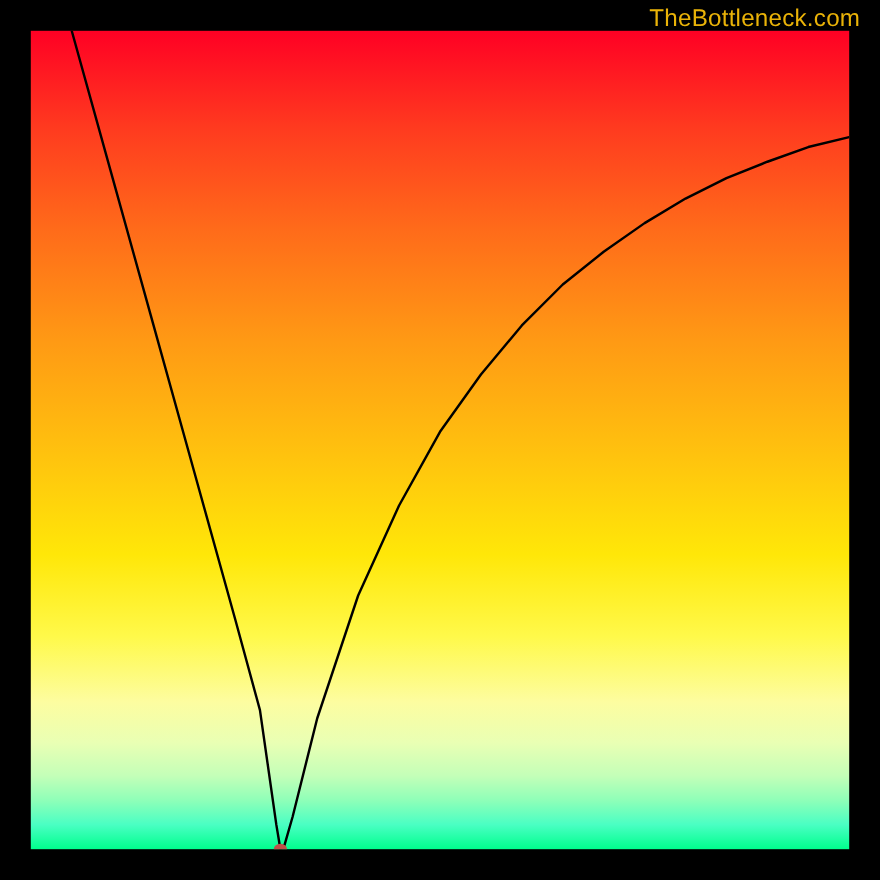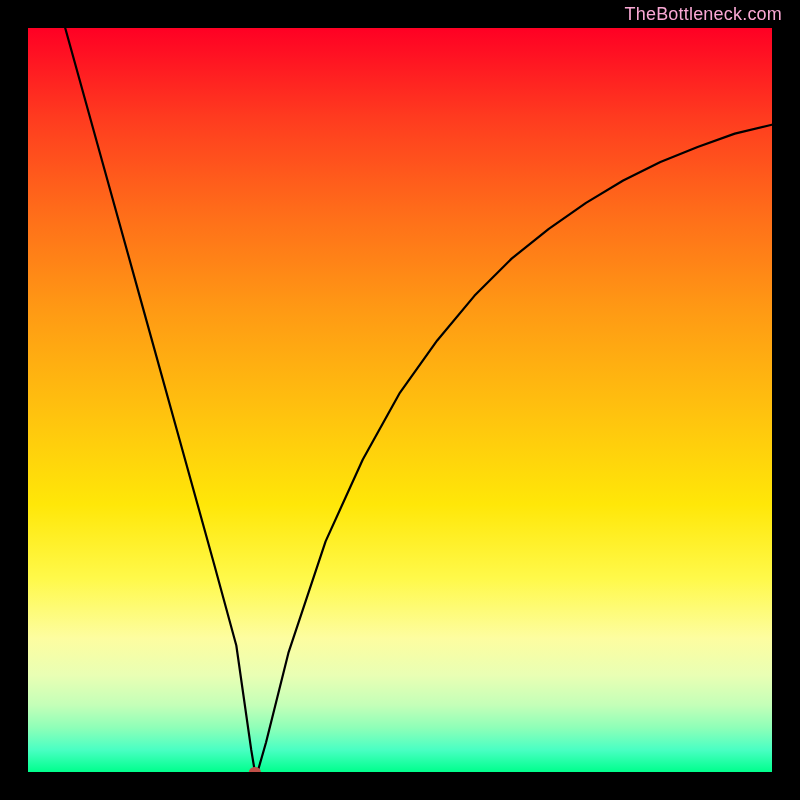--- a/index.html
+++ b/index.html
@@ -8,22 +8,22 @@
     position: relative;
     width: 800px;
     height: 800px;
     background: #000;
   }
   .watermark {
     position: absolute;
     top: 4px;
     right: 18px;
     font-family: Arial, Helvetica, sans-serif;
-    font-size: 18px;
-    color: #f9a8d4;
+    font-size: 22px;
+    color: #eab308;
     letter-spacing: 0.2px;
     font-weight: 500;
   }
   .plot {
     position: absolute;
     left: 28px;
     top: 28px;
     width: 744px;
     height: 744px;
     background: linear-gradient(to bottom,

